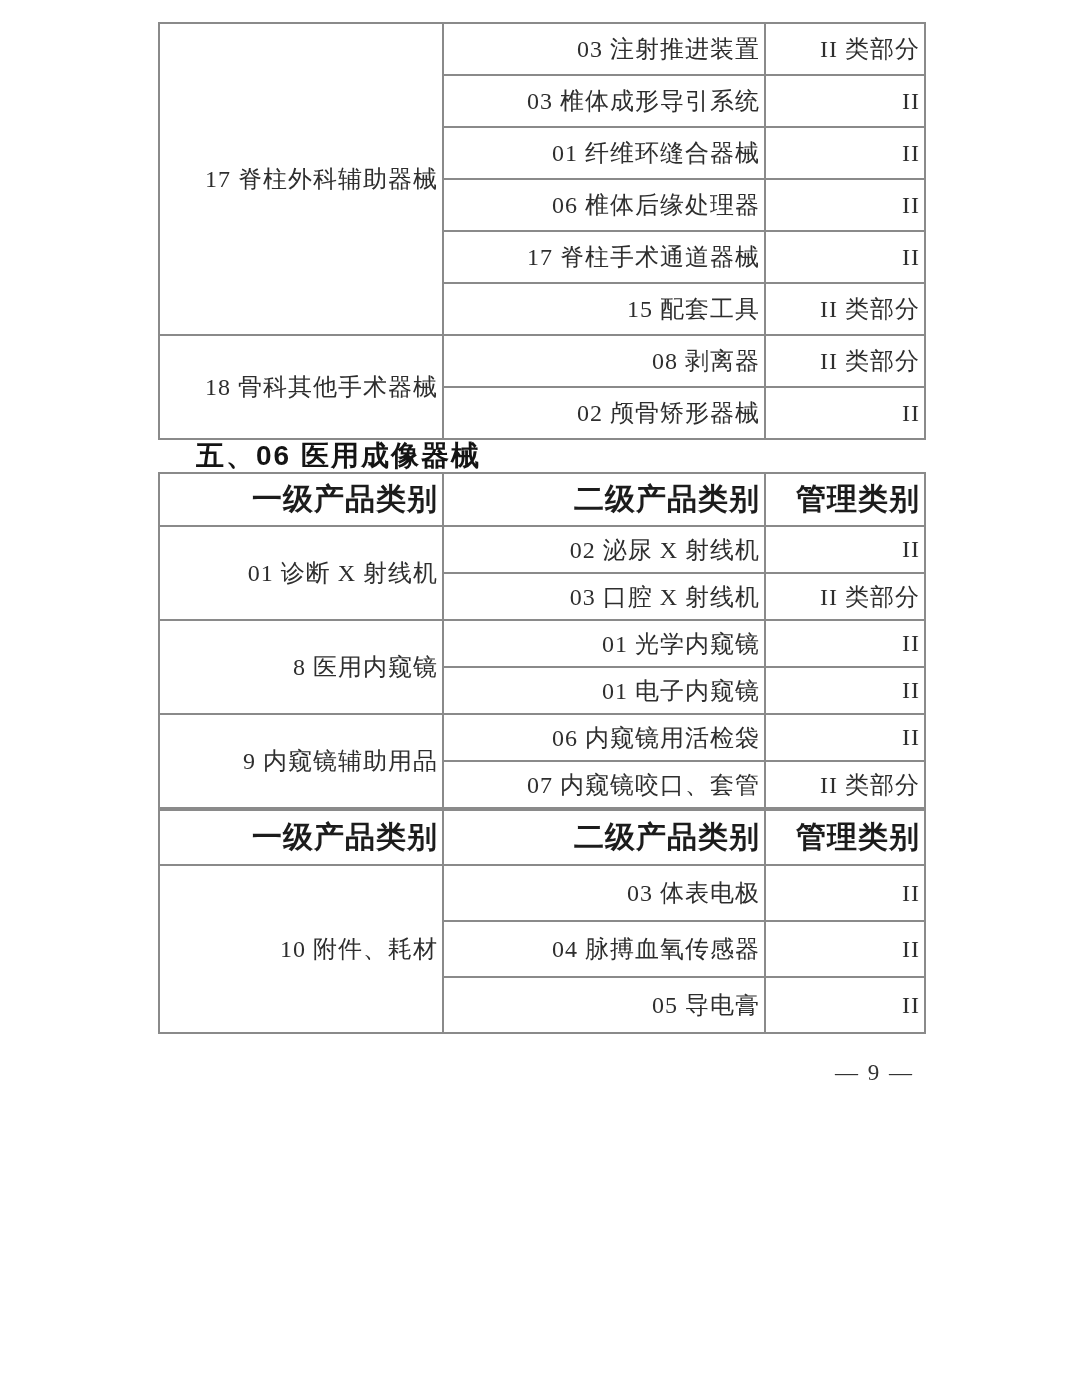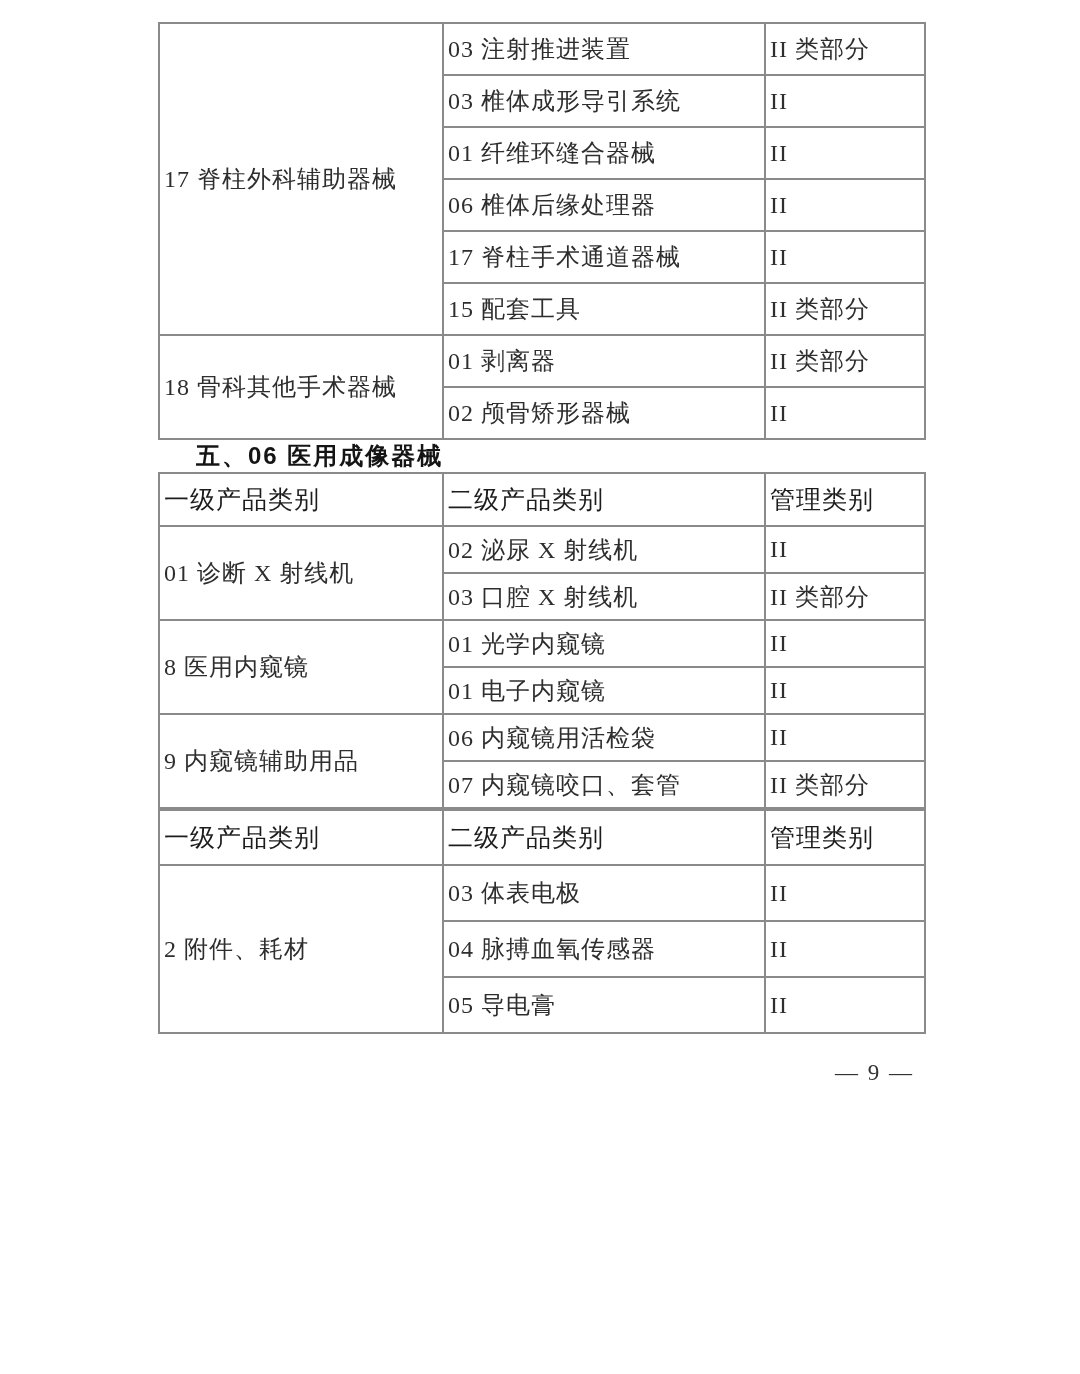--- a/index.html
+++ b/index.html
@@ -20,51 +20,51 @@
     top: 0;
     width: 766px;
   }
   table.cat-table {
     border-collapse: collapse;
     table-layout: fixed;
     width: 766px;
   }
   table.cat-table td, table.cat-table th {
     border: 2px solid #8a8a8a;
-    text-align: left;
+    text-align: right;
     vertical-align: middle;
     padding: 0 4px;
     overflow: hidden;
   }
   col.c1 { width: 284px; }
   col.c2 { width: 322px; }
   col.c3 { width: 160px; }
   td.body-cell, td.group-cell {
     font-family: "Liberation Serif", "DejaVu Serif", serif;
     font-size: 24px;
     letter-spacing: 1px;
     color: #2e2e2e;
   }
   th.hdr-cell {
     font-family: "Liberation Sans", "DejaVu Sans", sans-serif;
-    font-weight: 400;
-    font-size: 25px;
+    font-weight: 700;
+    font-size: 30px;
     letter-spacing: 1px;
     color: #1c1c1c;
   }
   .t1 { margin-top: 22px; }
   .t1 td { height: 50px; }
   .t2 th { height: 51px; }
   .t2 td { height: 45px; }
   .t3 th { height: 53px; }
   .t3 td { height: 54px; }
   h2.section-title {
     font-family: "Liberation Sans", "DejaVu Sans", sans-serif;
     font-weight: 700;
-    font-size: 24px;
+    font-size: 28px;
     letter-spacing: 2px;
     color: #141414;
     margin: 0;
     padding: 0 0 0 38px;
     line-height: 32px;
   }
   .title-5 { margin-top: 32px; margin-bottom: 15px; }
   .title-6 { margin-top: 34px; margin-bottom: 13px; }
   .page-number {
     margin-top: 26px;
@@ -108,21 +108,21 @@
       <tr>
         <td class="body-cell">17 脊柱手术通道器械</td>
         <td class="body-cell">II</td>
       </tr>
       <tr>
         <td class="body-cell">15 配套工具</td>
         <td class="body-cell">II 类部分</td>
       </tr>
       <tr>
         <td class="group-cell" rowspan="2">18 骨科其他手术器械</td>
-        <td class="body-cell">01 剥离器</td>
+        <td class="body-cell">08 剥离器</td>
         <td class="body-cell">II 类部分</td>
       </tr>
       <tr>
         <td class="body-cell">02 颅骨矫形器械</td>
         <td class="body-cell">II</td>
       </tr>
     </tbody>
   </table>
 
   <h2 class="section-title title-5">五、06 医用成像器械</h2>
@@ -176,21 +176,21 @@
         <col class="c2">
         <col class="c3">
       </colgroup>
     <tbody>
       <tr>
         <th class="hdr-cell">一级产品类别</th>
         <th class="hdr-cell">二级产品类别</th>
         <th class="hdr-cell">管理类别</th>
       </tr>
       <tr>
-        <td class="group-cell" rowspan="3">2 附件、耗材</td>
+        <td class="group-cell" rowspan="3">10 附件、耗材</td>
         <td class="body-cell">03 体表电极</td>
         <td class="body-cell">II</td>
       </tr>
       <tr>
         <td class="body-cell">04 脉搏血氧传感器</td>
         <td class="body-cell">II</td>
       </tr>
       <tr>
         <td class="body-cell">05 导电膏</td>
         <td class="body-cell">II</td>

